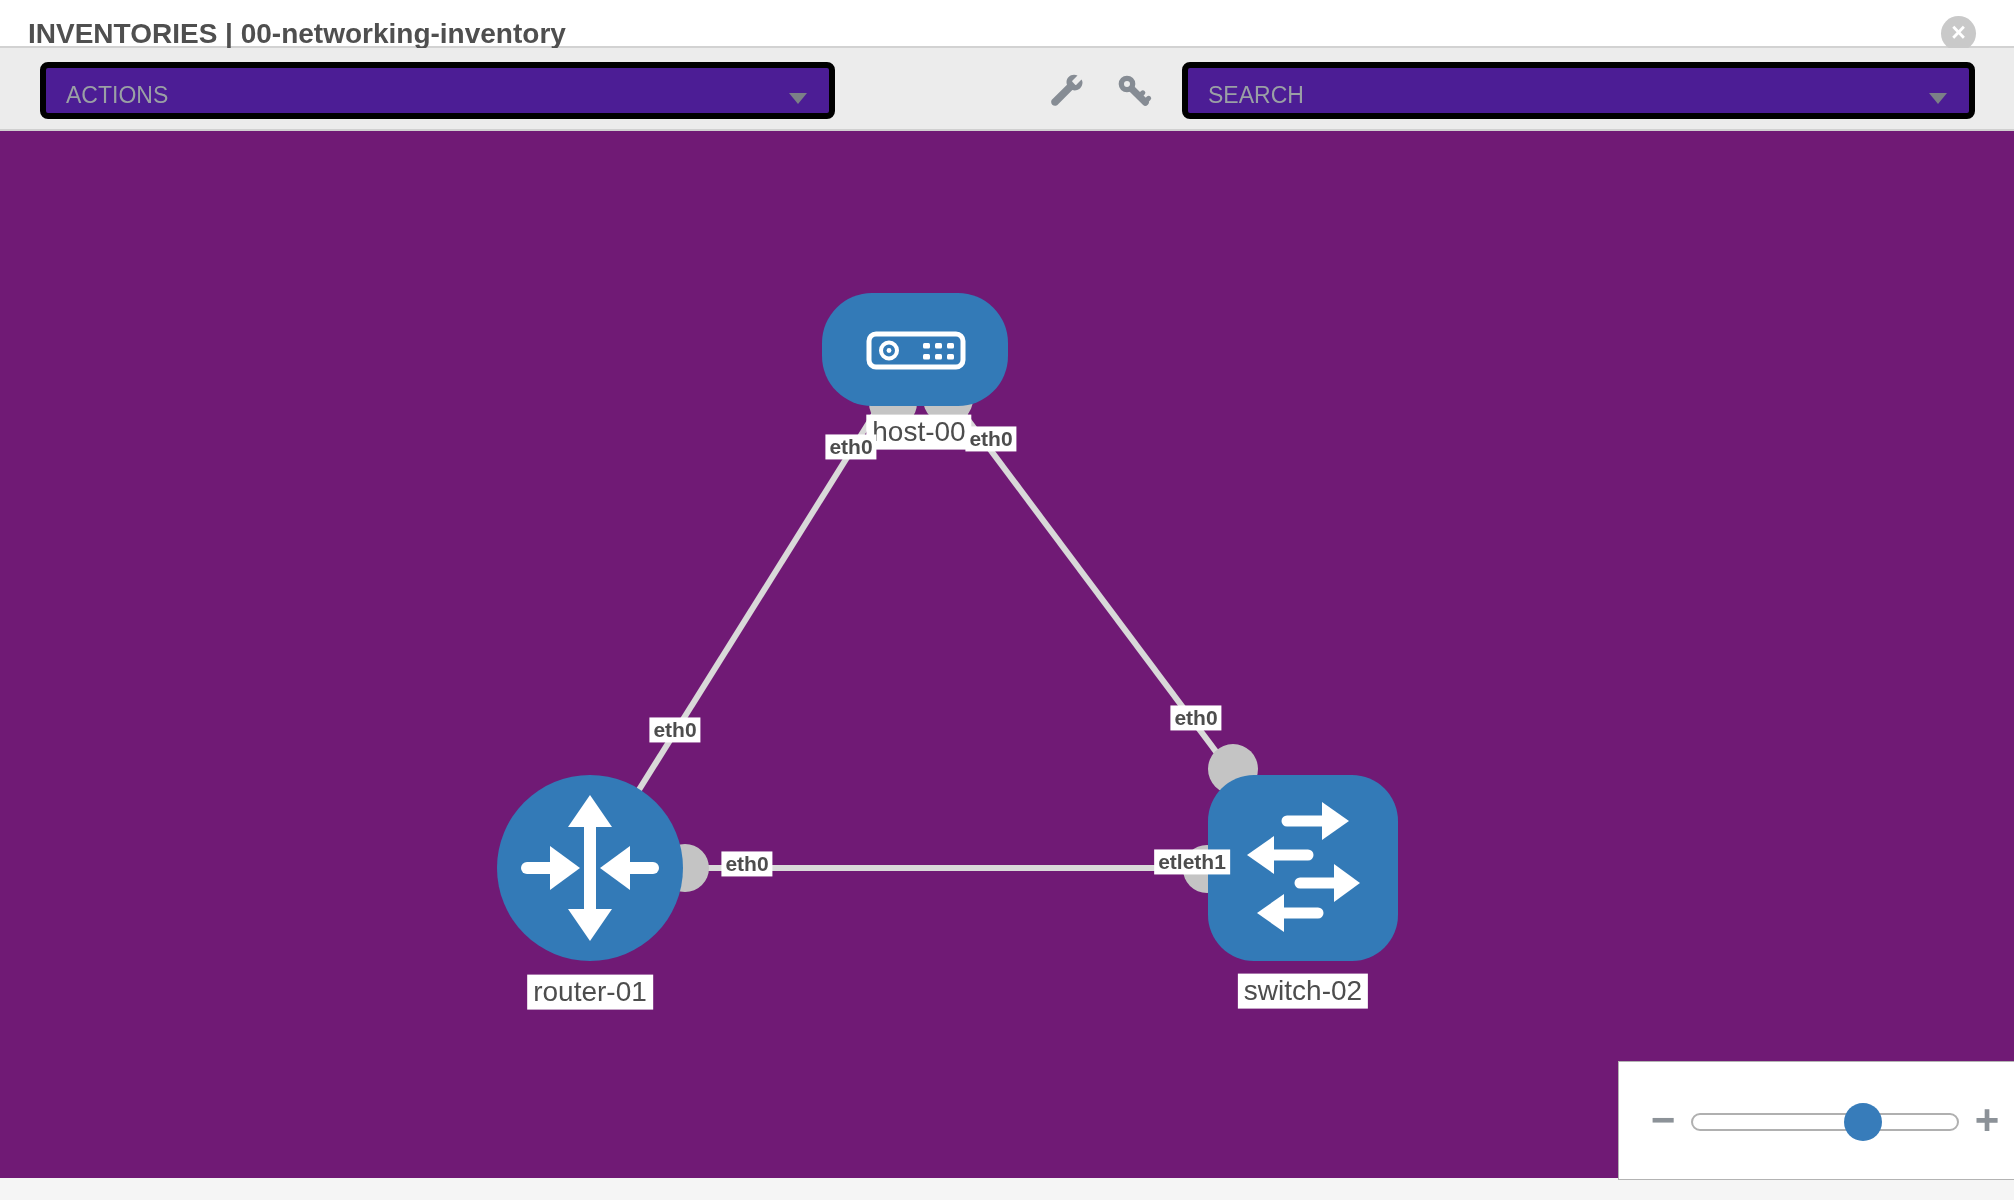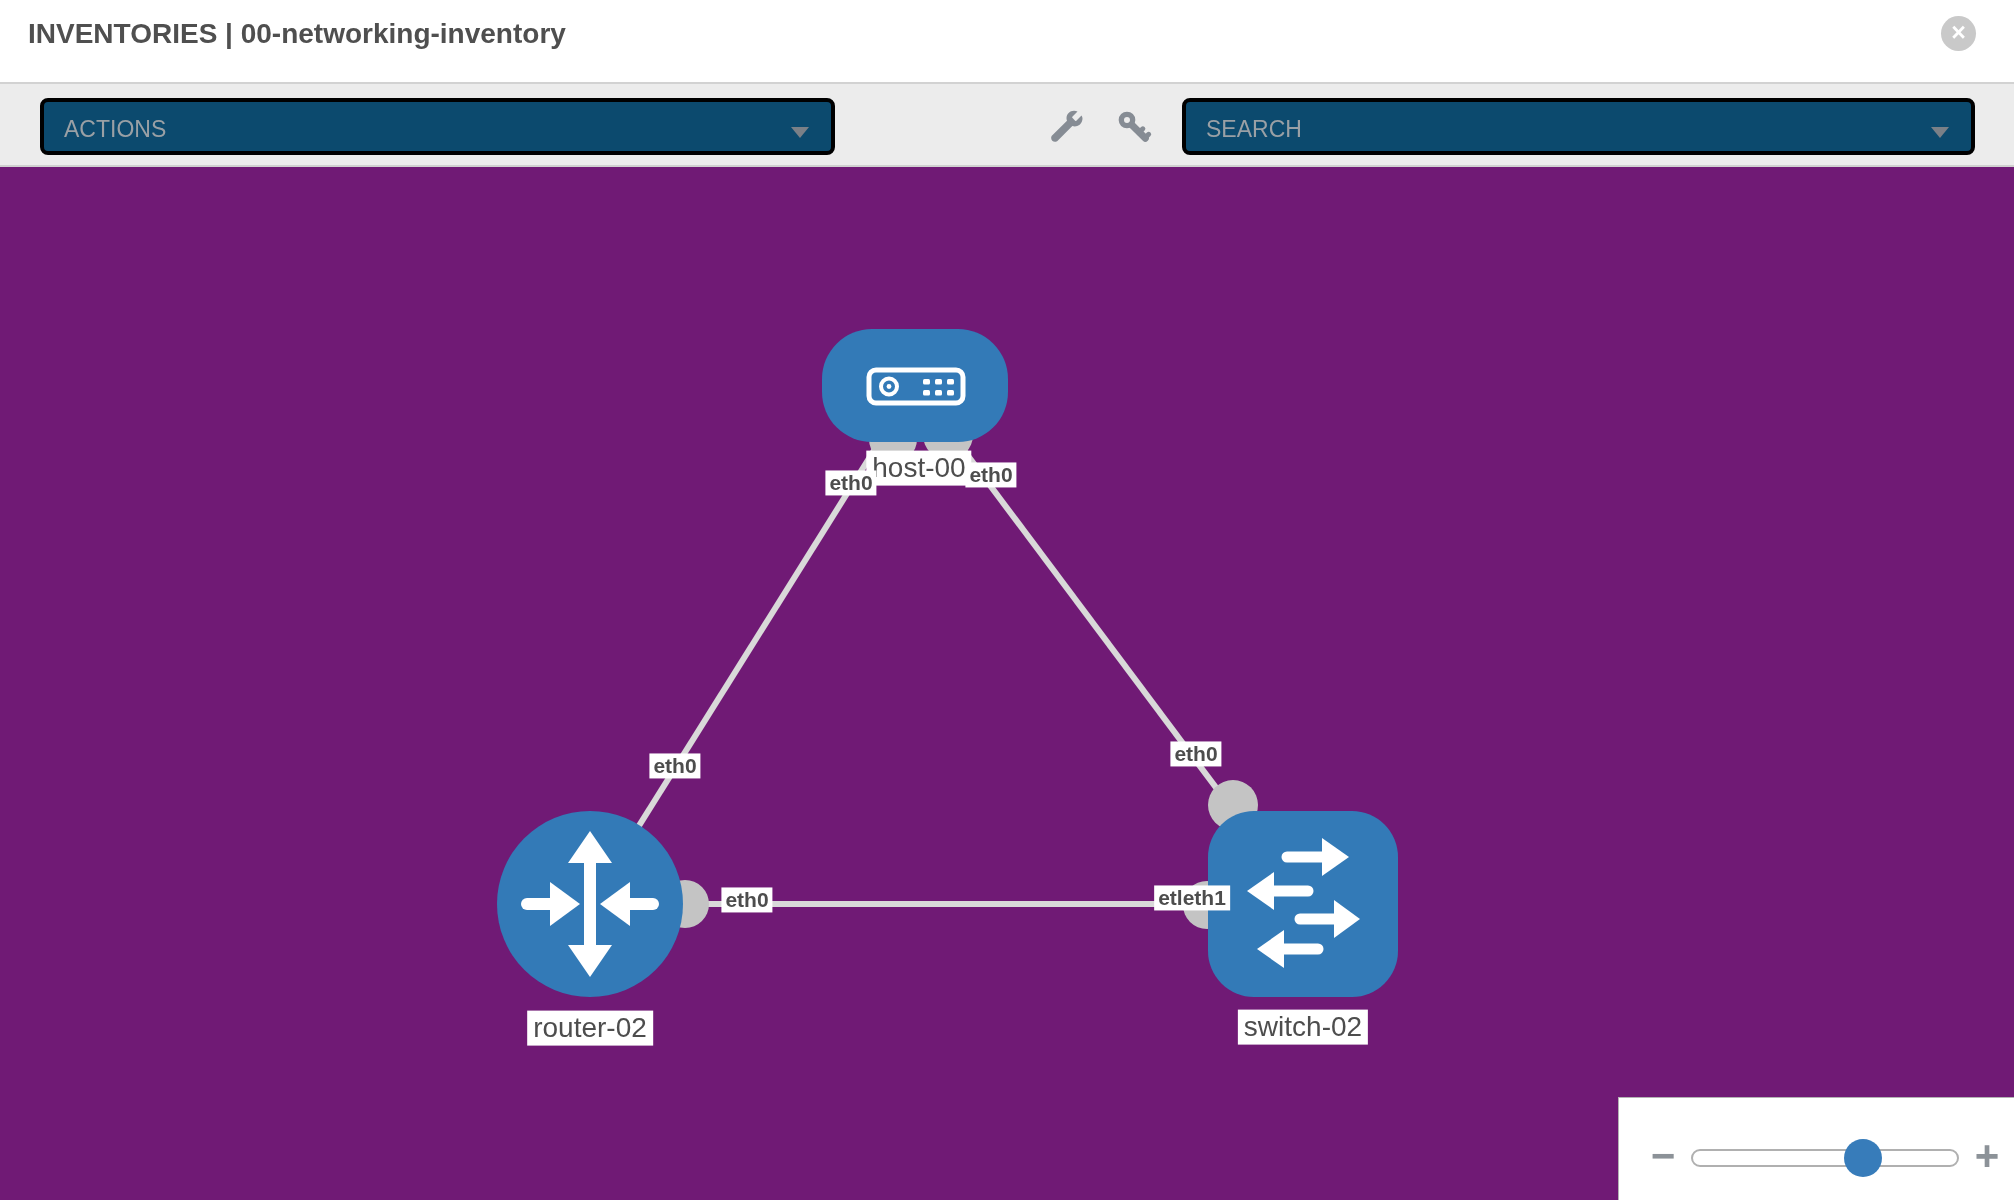--- a/index.html
+++ b/index.html
@@ -1,29 +1,29 @@
 <!DOCTYPE html>
 <html><head>
 <meta charset="utf-8">
 <style>
   * { margin:0; padding:0; box-sizing:border-box; }
   html,body { width:2014px; height:1200px; overflow:hidden; }
   body { font-family:"Liberation Sans","DejaVu Sans",sans-serif; background:#f5f5f5; }
   .app { position:relative; width:2014px; height:1200px; }
 
   
-  .titlebar { position:relative; height:84px; background:#ffffff; border-bottom:2px solid #d2d2d2; }
+  .titlebar { position:relative; height:48px; background:#ffffff; border-bottom:2px solid #d2d2d2; }
   .titlebar h1 { position:absolute; left:28px; top:18px; font-size:28px; font-weight:700; color:#4f4f4f; letter-spacing:0; }
   .close-btn { position:absolute; right:38px; top:16px; width:35px; height:35px; border:none; border-radius:50%;
                background:#c9c9c9; cursor:pointer; display:flex; align-items:center; justify-content:center; }
   .close-btn span { color:#ffffff; font-size:25px; font-weight:700; line-height:1; transform:translateY(-1px); }
 
   
   .toolbar { position:relative; height:83px; background:#ececec; border-bottom:2px solid #d0d0d0; }
-  .dd { position:absolute; top:14px; height:57px; background:#0c4a6e; border:4px solid #000000; border-radius:8px; cursor:pointer;text-align:center; }
+  .dd { position:absolute; top:14px; height:57px; background:#4c1d95; border:6px solid #000000; border-radius:8px; cursor:pointer;text-align:center; }
   .dd-label { position:absolute; left:20px; top:14px; font-size:23px; color:#9aa0a5; }
   .caret { position:absolute; right:22px; top:25px; width:0; height:0;
            border-left:9px solid transparent; border-right:9px solid transparent; border-top:11px solid #7b8087; }
   .dd.actions { left:40px; width:795px; }
   .dd.search  { left:1182px; width:793px; }
   .tool-btn { position:absolute; top:22px; width:44px; height:44px; background:transparent; border:none; cursor:pointer; }
   .tool-btn.wrench { left:1044px; }
   .tool-btn.key    { left:1112px; }
 
   
@@ -144,21 +144,21 @@
           <polygon points="1247,724 1274,705 1274,743" stroke="none"></polygon>
           <line x1="1300" y1="752" x2="1334" y2="752" stroke-width="11" stroke-linecap="round"></line>
           <polygon points="1360,752 1334,733 1334,771" stroke="none"></polygon>
           <line x1="1318" y1="782" x2="1284" y2="782" stroke-width="11" stroke-linecap="round"></line>
           <polygon points="1257,782 1284,763 1284,801" stroke="none"></polygon>
         </g>
       </g>
     </svg>
 
     <span class="chip name" style="left:919px;  top:301px;">host-00</span>
-    <span class="chip name" style="left:590px;  top:861px;">router-02</span>
+    <span class="chip name" style="left:590px;  top:861px;">router-01</span>
     <span class="chip name" style="left:1303px; top:860px;">switch-02</span>
 
     <span class="chip eth" style="left:851px;  top:316px;">eth0</span>
     <span class="chip eth" style="left:991px;  top:308px;">eth0</span>
     <span class="chip eth" style="left:675px;  top:599px;">eth0</span>
     <span class="chip eth" style="left:1196px; top:587px;">eth0</span>
     <span class="chip eth" style="left:747px;  top:733px;">eth0</span>
     <span class="chip eth" style="left:1192px; top:731px;">etleth1</span>
 
     <div class="zoom-panel">

